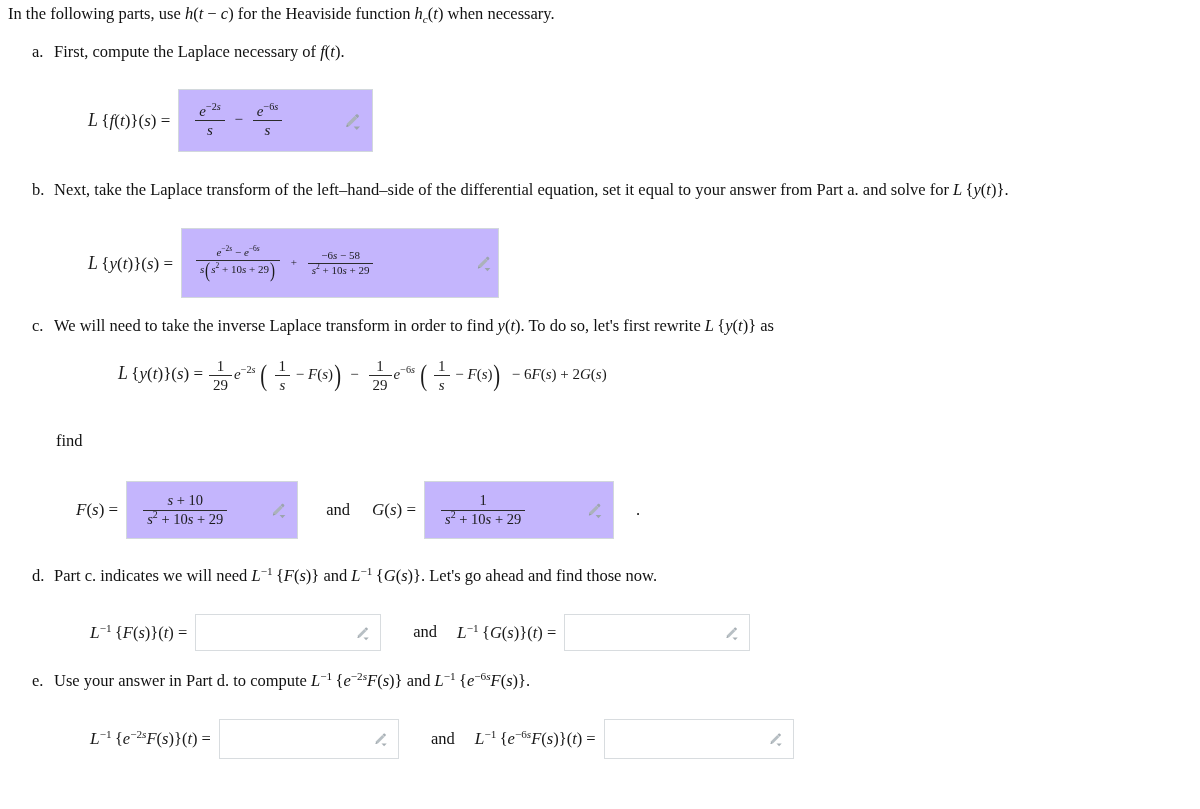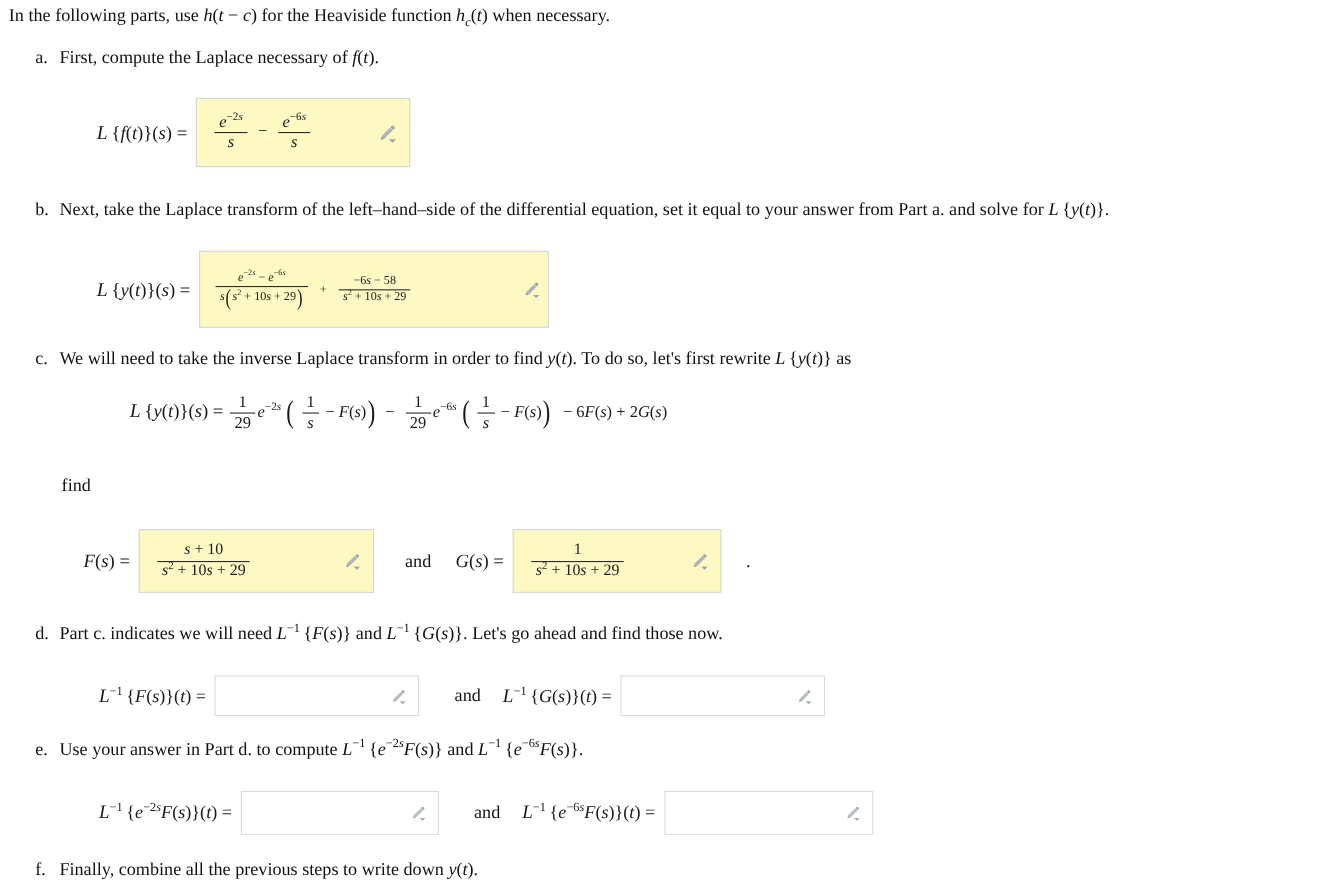--- a/index.html
+++ b/index.html
@@ -24,21 +24,21 @@
 
   .frac { display: inline-block; vertical-align: middle; text-align: center; line-height: 1.08; margin: 0 2px; }
   .frac > .num { display: block; padding: 0 4px 1px 4px; }
   .frac > .den { display: block; border-top: 1.1px solid #2b2b2b; padding: 1px 4px 0 4px; }
 
   .paren-big { display: inline-block; font-size: 1.9em; vertical-align: middle; line-height: 0.78; font-family: "Liberation Serif","DejaVu Serif",serif; font-weight: 300; transform: scaleX(0.72); }
 
   
   .ansbox {
     display: inline-flex; align-items: center; justify-content: flex-start;
-    background: #fef9c3;
+    background: #c4b5fd;
     border: 1px solid #d2d8dc;
     vertical-align: middle;
     padding: 6px 8px 6px 14px;
     position: relative;
   }
   .ansbox.empty { background: #ffffff; border: 1px solid #d8dcdf; }
   .ansbox .content { flex: 0 0 auto; }
   .pencil { flex: 0 0 auto; margin-left: auto; padding-left: 16px; opacity: .95; display:inline-block; }
   .pencil svg { display: block; }
 
@@ -151,21 +151,21 @@
       <span>−</span>
       <span><i>F</i>(<i>s</i>)</span><span class="paren-big">)</span>
       <span style="padding-left:6px;">− 6<i>F</i>(<i>s</i>) + 2<i>G</i>(<i>s</i>)</span>
     </span>
   </div>
 
   <div style="position:absolute; left:56px; top:431px;" class="prose">find</div>
 
   <div style="position:absolute; left:76px; top:481px; height:58px;" class="row">
     <span class="math" style="font-size:17px; margin-right:8px;"><i>F</i>(<i>s</i>)&nbsp;=</span>
-    <span class="ansbox" style="width:214px; height:58px;">
+    <span class="ansbox" style="width:172px; height:58px;">
       <span class="content math" style="font-size:14.5px;">
         <span class="frac">
           <span class="num"><i>s</i> + 10</span>
           <span class="den"><i>s</i><span class="sup">2</span> + 10<i>s</i> + 29</span>
         </span>
       </span>
       <span class="pencil">
         <svg width="20" height="20" viewBox="0 0 22 22">
           <path d="M5.0 13.6 L12.6 6.0 L15.1 8.5 L7.5 16.1 L4.3 17.0 Z" fill="#aab2b8"></path>
           <path d="M12.9 5.7 L14.1 4.5 C14.6 4.0 15.3 4.0 15.8 4.5 L16.6 5.3 C17.1 5.8 17.1 6.5 16.6 7.0 L15.4 8.2 Z" fill="#9aa4ab"></path>
@@ -258,17 +258,14 @@
         <svg width="18" height="18" viewBox="0 0 22 22">
           <path d="M5.0 13.6 L12.6 6.0 L15.1 8.5 L7.5 16.1 L4.3 17.0 Z" fill="#b4bcc1"></path>
           <path d="M12.9 5.7 L14.1 4.5 C14.6 4.0 15.3 4.0 15.8 4.5 L16.6 5.3 C17.1 5.8 17.1 6.5 16.6 7.0 L15.4 8.2 Z" fill="#a3abb1"></path>
           <path d="M4.3 17.0 L5.0 14.6 L6.7 16.3 Z" fill="#959da3"></path>
           <path d="M11.6 16.6 L18.0 16.6 L14.8 20.0 Z" fill="#a3abb1"></path>
         </svg>
       </span>
     </span>
   </div>
 
-  <div style="position:absolute; left:32px; top:780px;" class="prose">
-    <span class="listlbl">f.</span><span>Finally, combine all the previous steps to write down </span><span class="math"><i>y</i>(<i>t</i>)</span><span>.</span>
-  </div>
 
 </div>
 
 </body></html>

